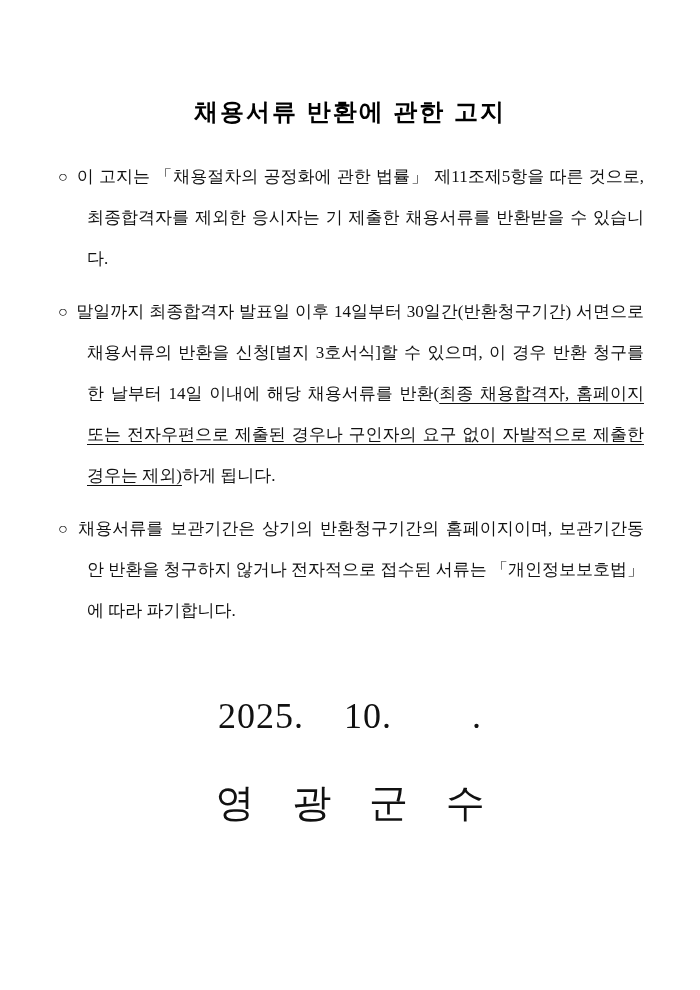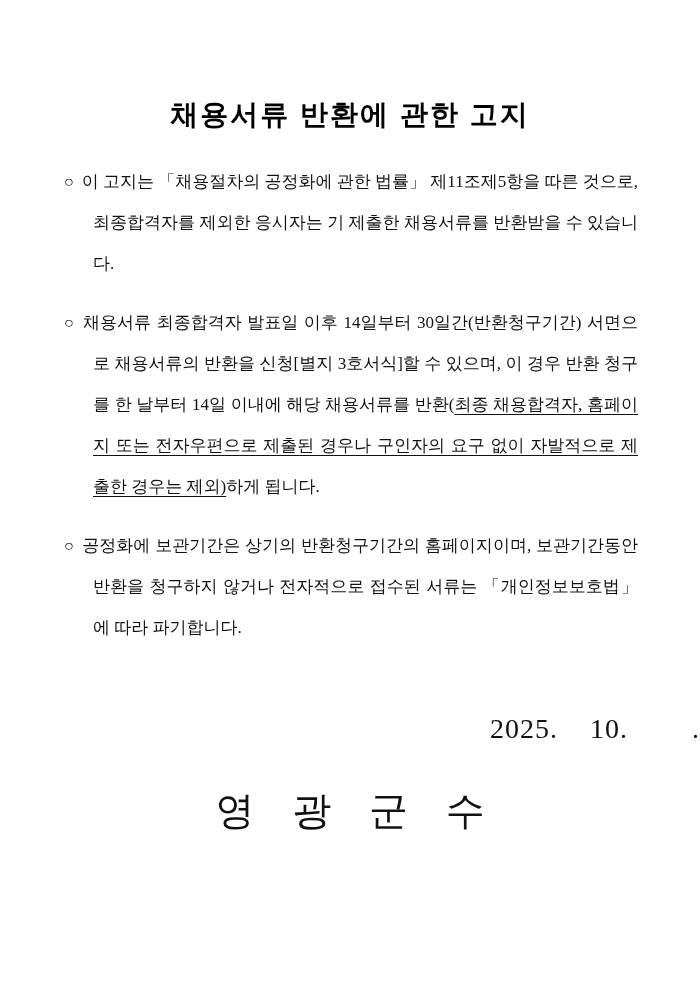--- a/index.html
+++ b/index.html
@@ -10,53 +10,53 @@
     background: #ffffff;
     color: #111111;
     font-family: "Liberation Serif", "DejaVu Serif", serif;
     overflow: hidden;
   }
   .page { width: 700px; height: 990px; position: relative; }
   .title {
     margin: 98px 0 0 0;
     text-align: center;
     font-family: "Liberation Sans", "DejaVu Sans", sans-serif;
-    font-size: 28px;
+    font-size: 24px;
     font-weight: 800;
     letter-spacing: 2px;
     line-height: 1.2;
     color: #000000;
   }
   .content {
     margin: 29px 44px 0 46px;
     font-size: 17px;
     line-height: 41px;
     text-align: justify;
     text-justify: inter-word;
   }
   .para {
-    margin: 18px;
+    margin: 12px;
     padding-left: 29px;
     text-indent: -29px;
   }
   .bullet {
     font-size: 16px;
     margin-right: 8px;
   }
   .seg.regular { font-weight: normal; }
   .seg.bold { font-weight: normal; }
   .seg.underline {
     font-weight: normal;
     text-decoration: underline;
     text-underline-offset: 4px;
   }
   .date {
     margin-top: 66px;
-    text-align: right;
-    font-size: 28px;
+    text-align: center;
+    font-size: 36px;
     line-height: 1.1;
     white-space: pre;
     letter-spacing: 1px;
   }
   .signature {
     margin-top: 44px;
     text-align: center;
     font-size: 39px;
     line-height: 1.2;
     letter-spacing: 14px;
@@ -65,20 +65,20 @@
   }
 </style>
 </head>
 <body>
 
 <div class="page">
   <h1 class="title">채용서류 반환에 관한 고지</h1>
 
   <div class="content" id="paragraphs">
       <p class="para"><span class="bullet">○</span><span class="seg regular">이 고지는 「채용절차의 공정화에 관한 법률」 제11조제5항을 따른 것으로, 최종합격자를 제외한 응시자는 기 제출한 채용서류를 반환받을 수 있습니다.</span></p>
-      <p class="para"><span class="bullet">○</span><span class="seg regular">채용서류 </span><span class="seg bold">최종합격자 발표일 이후 14일부터 30일간(반환청구기간) 서면으로 채용서류의 반환을 신청[별지 3호서식]</span><span class="seg regular">할 수 있으며, 이 경우 반환 청구를 한 날부터 14일 이내에 해당 채용서류를 반환(</span><span class="seg underline">최종 채용합격자, 홈페이지 또는 전자우편으로 제출된 경우나 구인자의 요구 없이 자발적으로 제출한 경우는 제외)</span><span class="seg regular">하게 됩니다.</span></p>
-      <p class="para"><span class="bullet">○</span><span class="seg regular">공정화에 </span><span class="seg bold">보관기간은 상기의 반환청구기간의 홈페이지</span><span class="seg regular">이며, 보관기간동안 </span><span class="seg bold">반환을 청구하지 않거나 전자적으로 접수된 서류는 「개인정보보호법」에 따라 파기합니다.</span></p>
+      <p class="para"><span class="bullet">○</span><span class="seg regular">말일까지 </span><span class="seg bold">최종합격자 발표일 이후 14일부터 30일간(반환청구기간) 서면으로 채용서류의 반환을 신청[별지 3호서식]</span><span class="seg regular">할 수 있으며, 이 경우 반환 청구를 한 날부터 14일 이내에 해당 채용서류를 반환(</span><span class="seg underline">최종 채용합격자, 홈페이지 또는 전자우편으로 제출된 경우나 구인자의 요구 없이 자발적으로 제출한 경우는 제외)</span><span class="seg regular">하게 됩니다.</span></p>
+      <p class="para"><span class="bullet">○</span><span class="seg regular">채용서류를 </span><span class="seg bold">보관기간은 상기의 반환청구기간의 홈페이지</span><span class="seg regular">이며, 보관기간동안 </span><span class="seg bold">반환을 청구하지 않거나 전자적으로 접수된 서류는 「개인정보보호법」에 따라 파기합니다.</span></p>
     </div>
 
   <div class="date">2025.    10.        .</div>
 
   <div class="signature">영 광 군 수</div>
 </div>
 
 </body></html>

